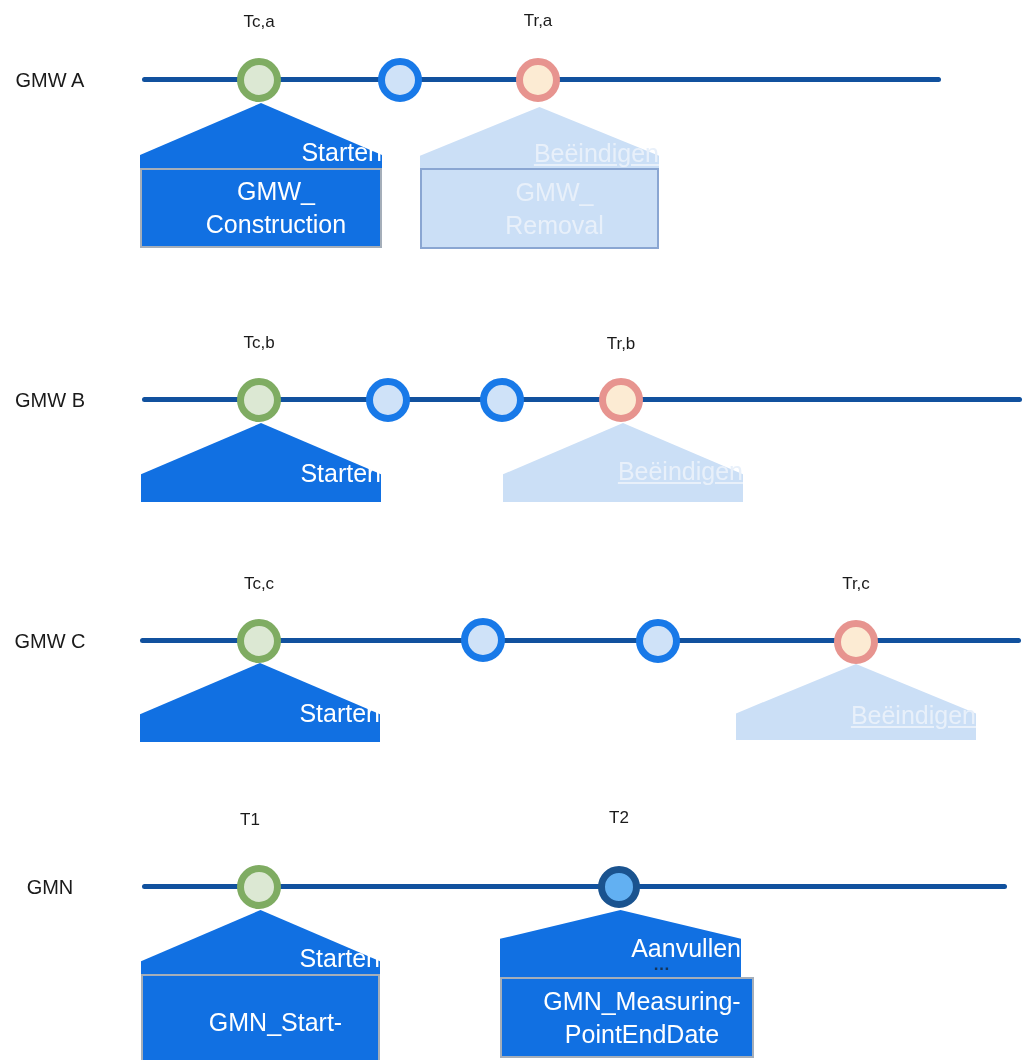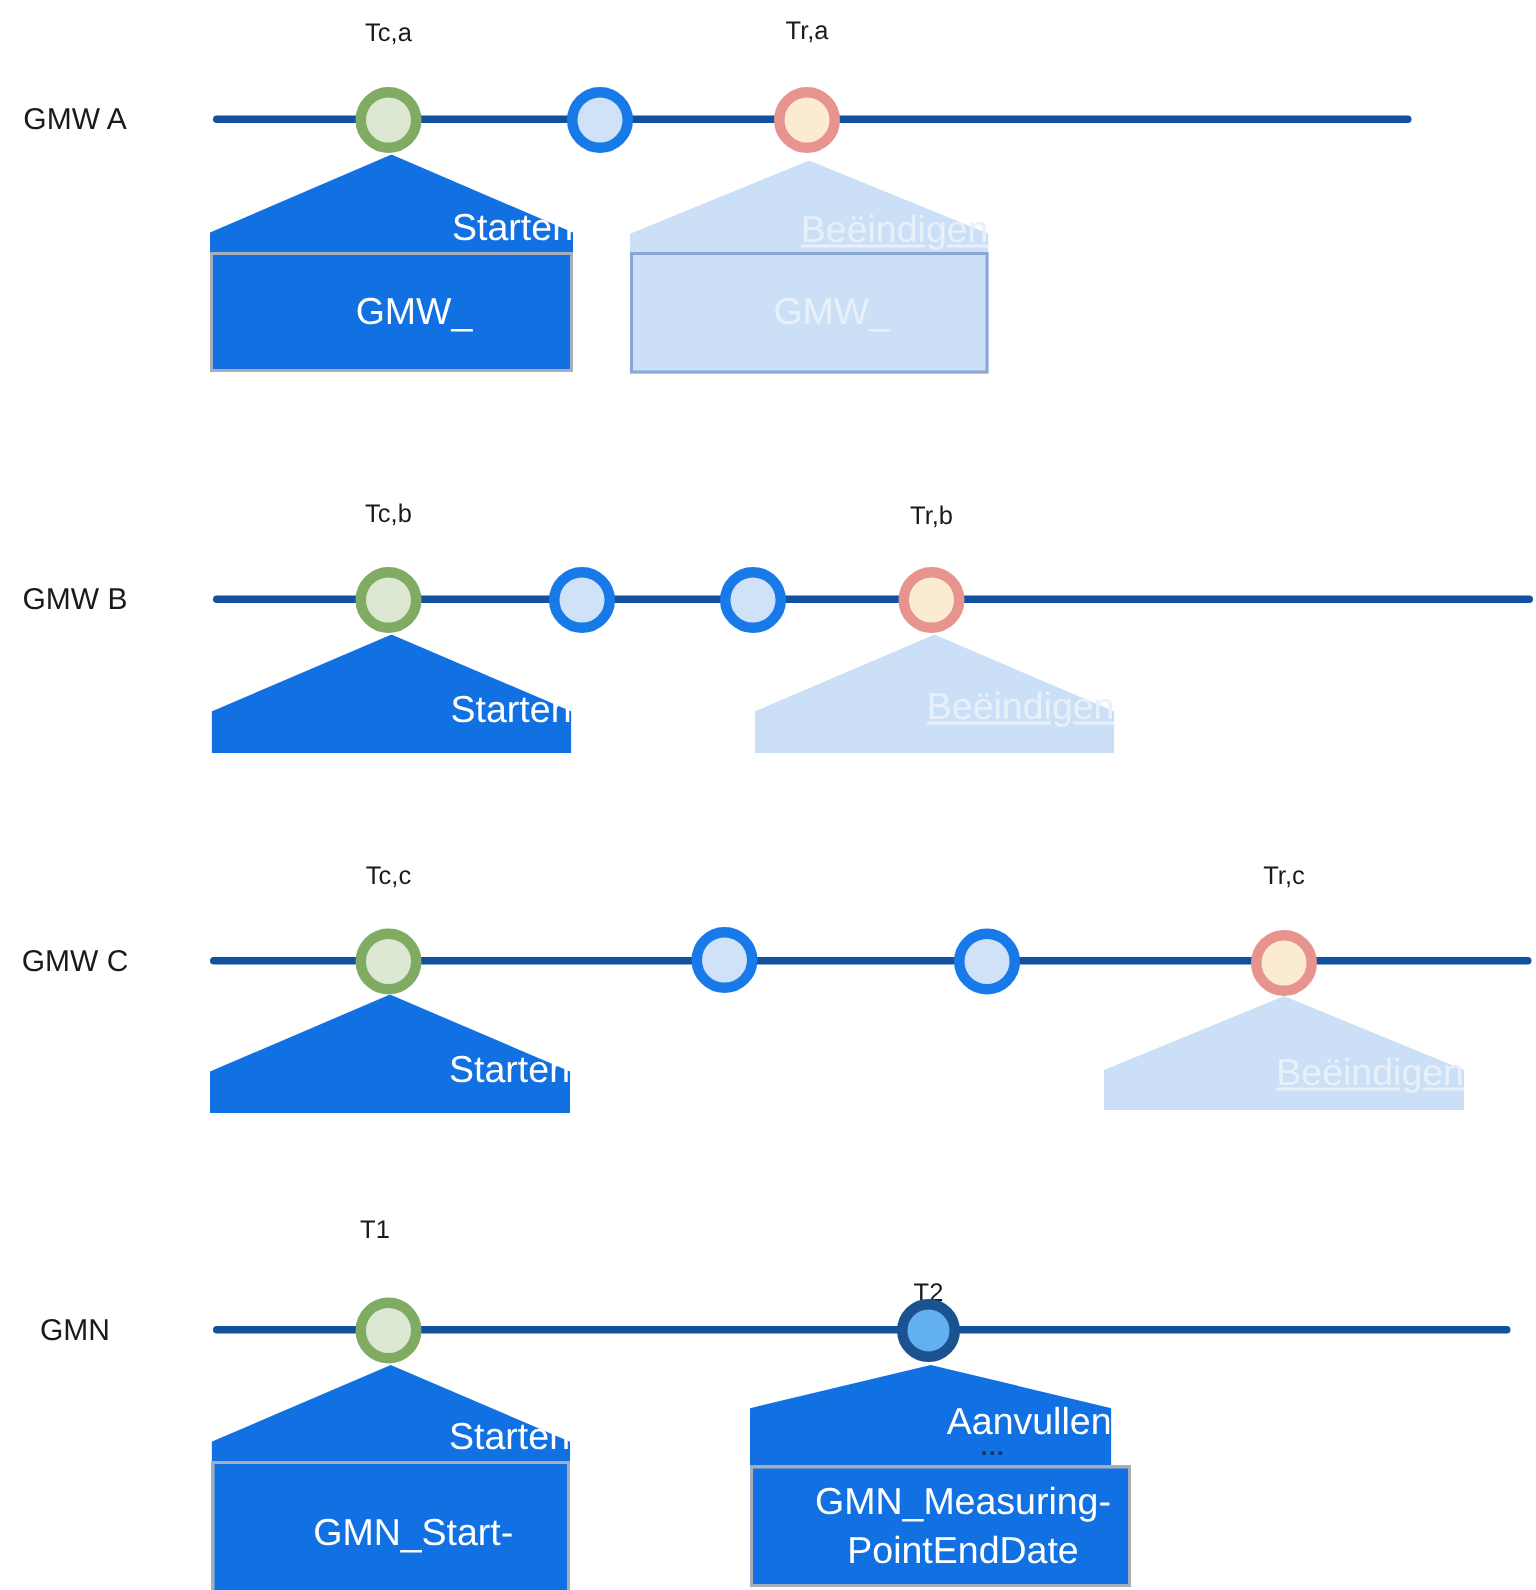--- a/index.html
+++ b/index.html
@@ -97,28 +97,30 @@
 
     <div class="marker construction" style="left:237px; top:58px"></div>
     <div class="marker event" style="left:378px; top:58px"></div>
     <div class="marker removal" style="left:516px; top:58px"></div>
 
     <div>
       <div class="pent boxed active" style="left:140px; top:103px; width:242px; height:65px"></div>
       <div class="callout-title" style="left:140px; top:138px; width:242px">Starten</div>
       <div class="cbox active" style="left:140px; top:168px; width:242px; height:80px">
         <div>GMW_</div>
+        <div>Construction</div>
       </div>
     </div>
 
     <div>
       <div class="pent boxed inactive" style="left:420px; top:107px; width:239px; height:61px"></div>
       <div class="callout-title inactive-text" style="left:420px; top:139px; width:239px">Beëindigen</div>
       <div class="cbox inactive" style="left:420px; top:168px; width:239px; height:81px">
         <div>GMW_</div>
+        <div>Removal</div>
       </div>
     </div>
   </div>
 
   <div>
     <div class="row-label" style="top:387px">GMW B</div>
     <div class="tl" style="left:142px; top:397px; width:880px"></div>
 
     <div class="t-label" style="left:199px; top:333px">Tc,b</div>
     <div class="t-label" style="left:561px; top:334px">Tr,b</div>
@@ -160,21 +162,21 @@
       <div class="pent steep inactive" style="left:736px; top:664px; width:240px; height:76px"></div>
       <div class="callout-title inactive-text" style="left:736px; top:701px; width:240px">Beëindigen</div>
     </div>
   </div>
 
   <div>
     <div class="row-label" style="top:874px">GMN</div>
     <div class="tl" style="left:142px; top:884px; width:865px"></div>
 
     <div class="t-label" style="left:190px; top:810px">T1</div>
-    <div class="t-label" style="left:559px; top:852px">T2</div>
+    <div class="t-label" style="left:559px; top:808px">T2</div>
 
     <div class="marker construction" style="left:237px; top:865px"></div>
     <div class="marker supplement" style="left:598px; top:866px"></div>
 
     <div>
       <div class="pent boxed active" style="left:141px; top:910px; width:239px; height:64px"></div>
       <div class="callout-title" style="left:141px; top:944px; width:239px">Starten</div>
       <div class="cbox active" style="left:141px; top:974px; width:239px; height:96px">
         <div>GMN_Start-</div>
       </div>

